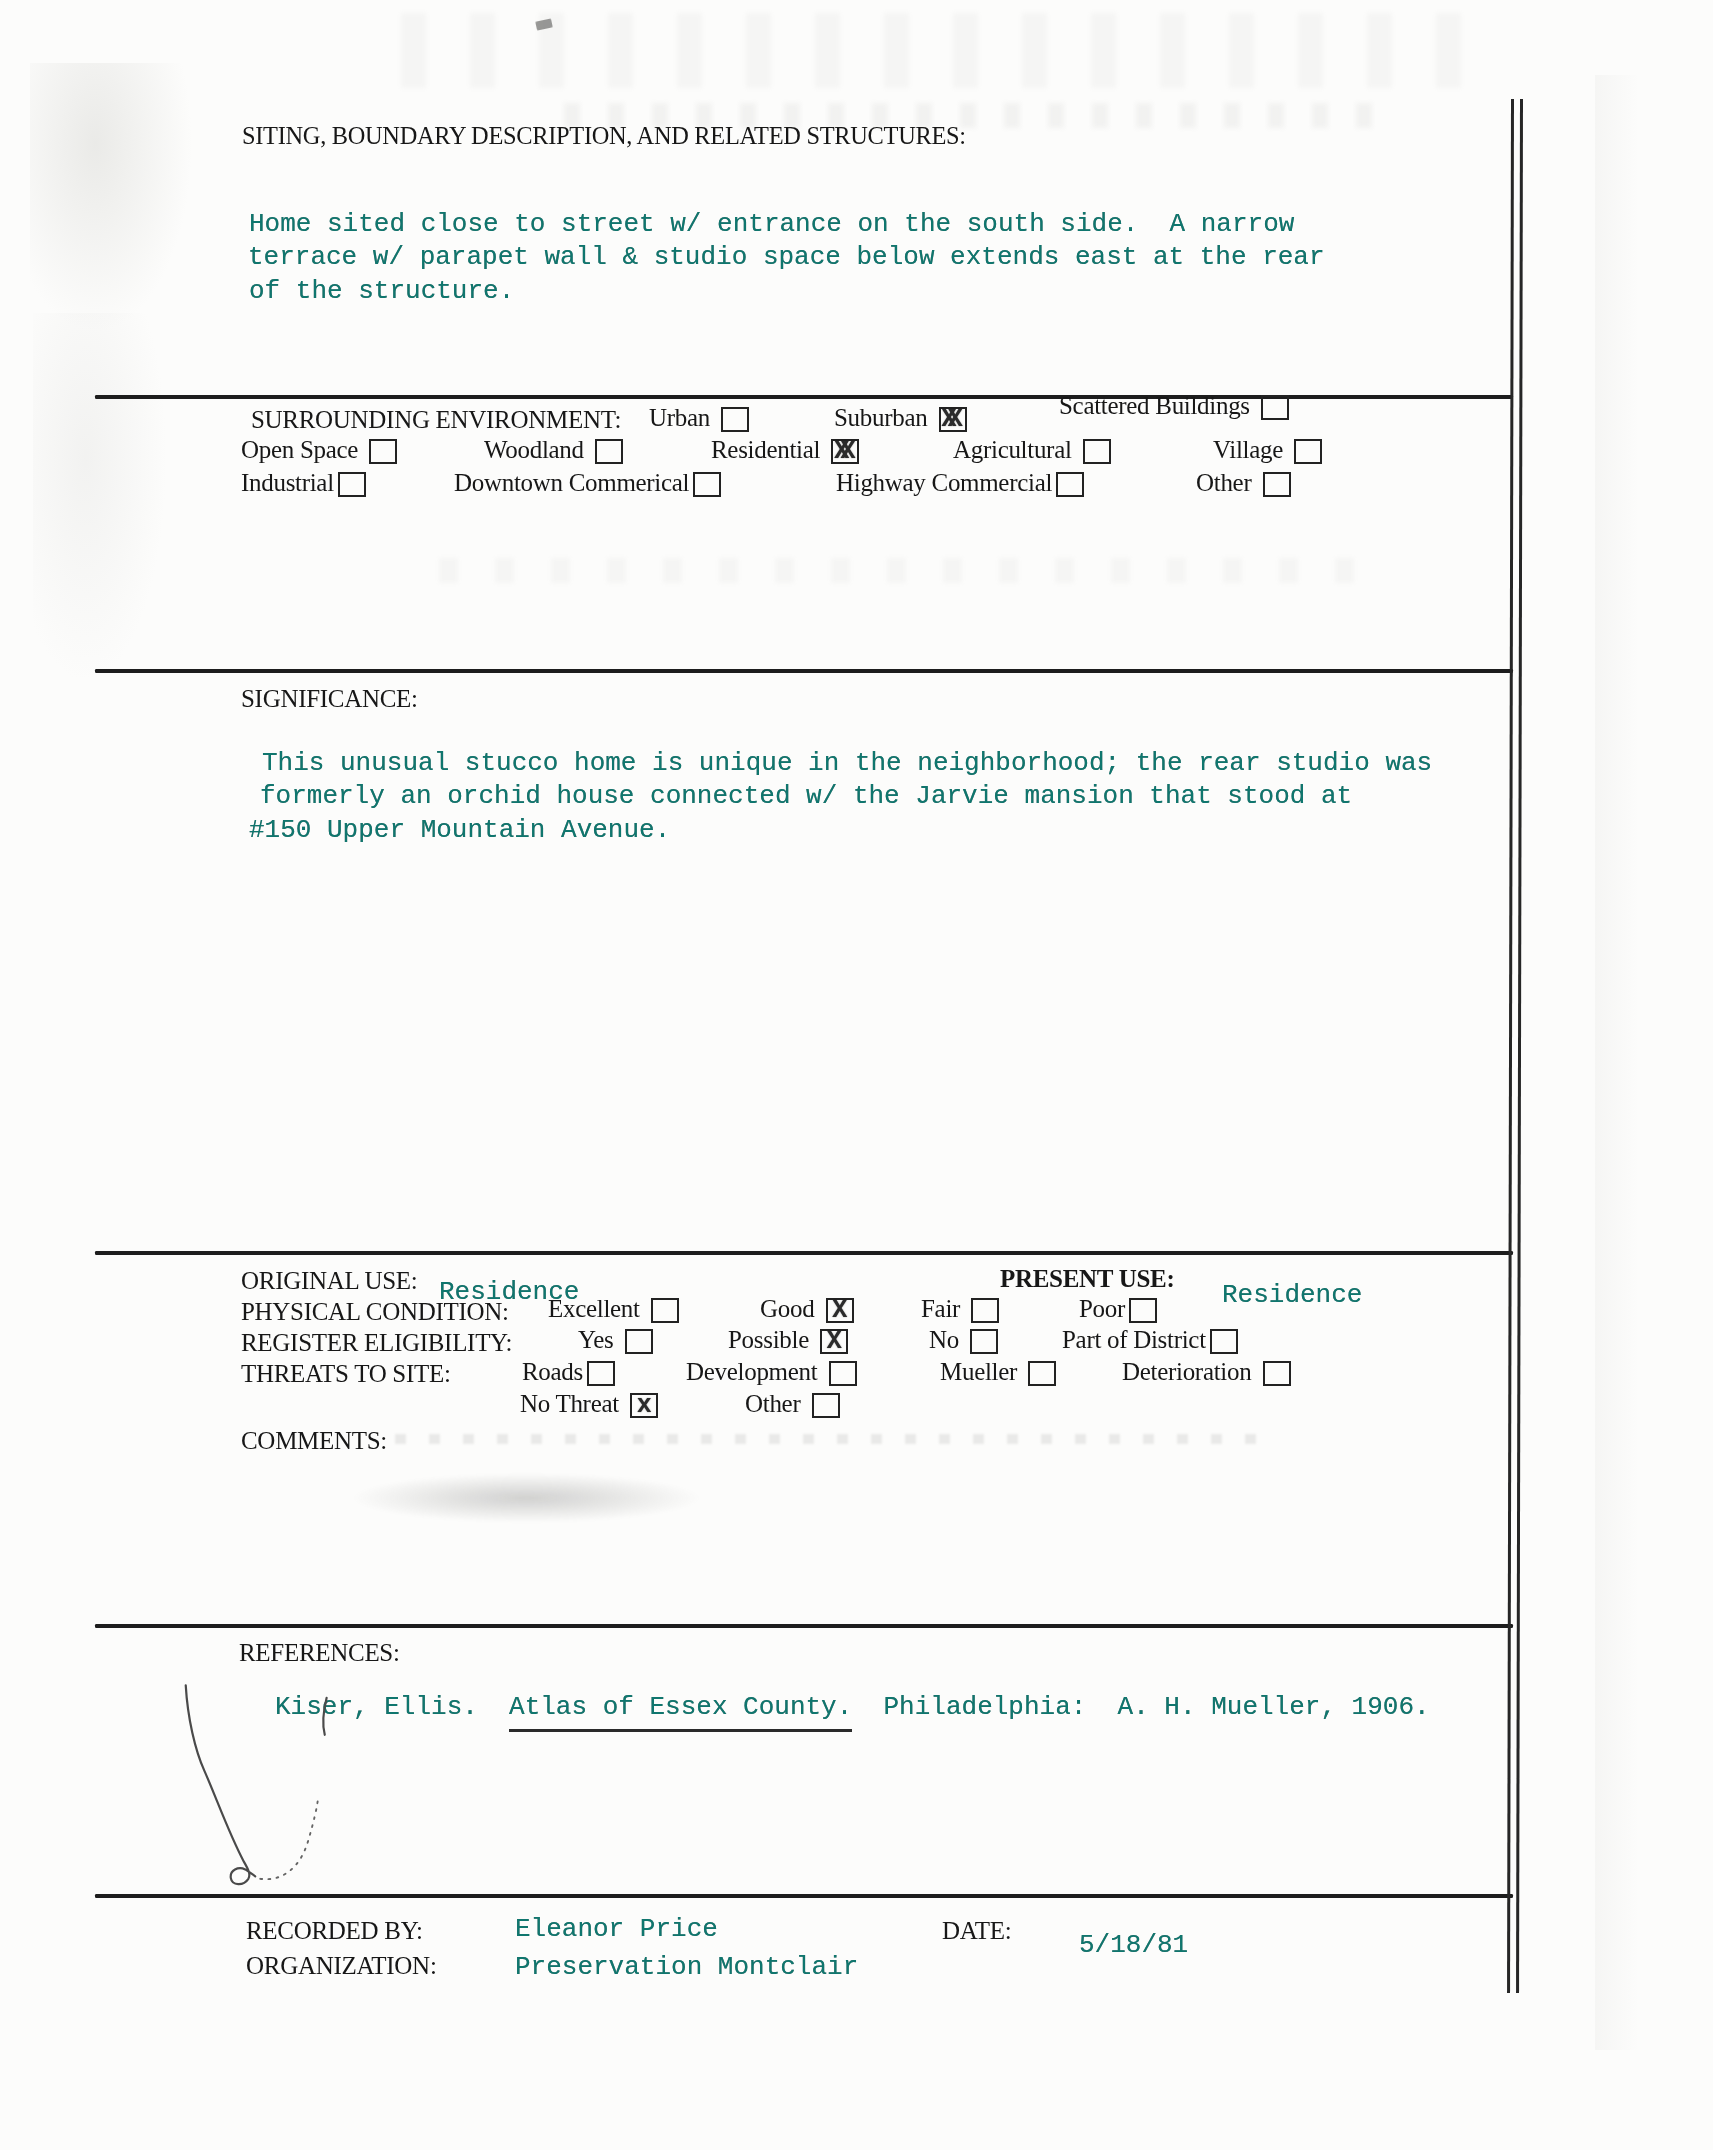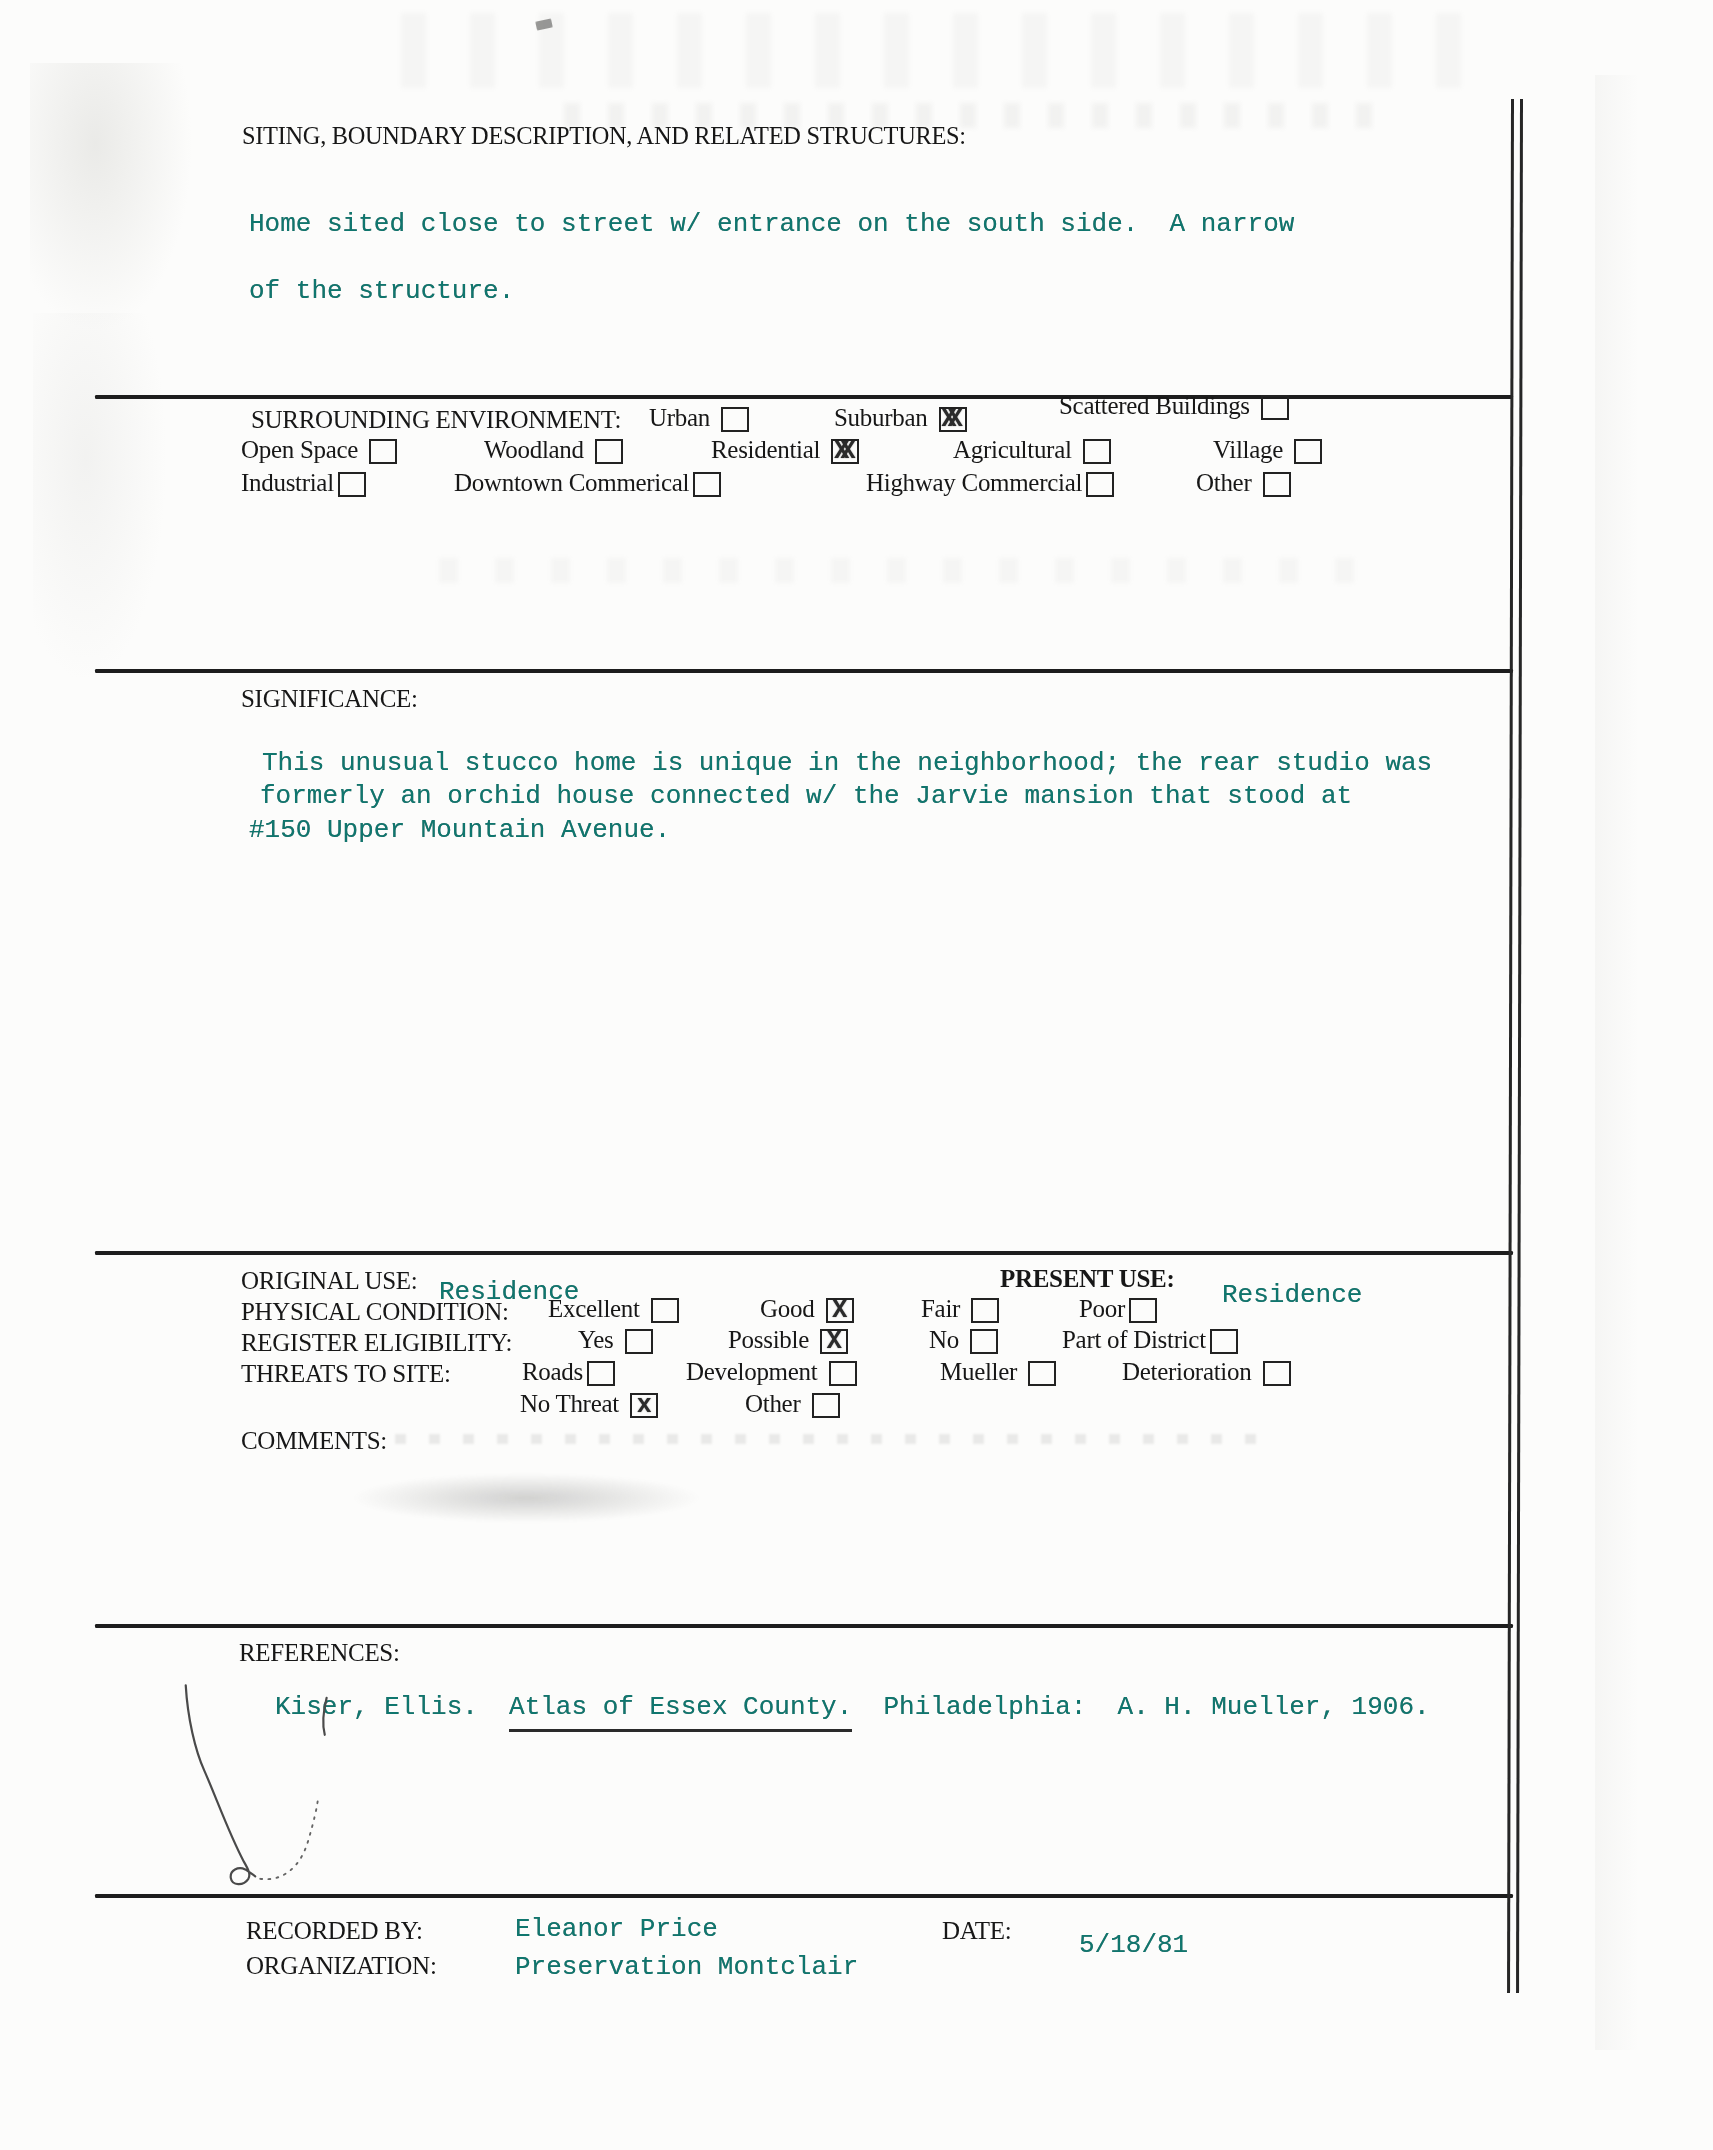--- a/index.html
+++ b/index.html
@@ -39,20 +39,21 @@
   <div class="smudge" style="left:401px;top:12.5px;width:1066px;height:75px;background:repeating-linear-gradient(90deg, rgba(170,170,168,.16) 0 25px, rgba(255,255,255,0) 25px 69px);filter:blur(1.9px);opacity:.5;"></div>
   <div class="smudge" style="left:536px;top:20px;width:16.3px;height:8.8px;background:#6f6f6d;filter:blur(0.6px);opacity:.7;border-radius:1.3px;transform:rotate(-12deg);"></div>
   <div class="smudge" style="left:564px;top:103px;width:815px;height:25px;background:repeating-linear-gradient(90deg, rgba(150,150,148,.22) 0 16.3px, rgba(255,255,255,0) 16.3px 44px);filter:blur(2.5px);opacity:.45;"></div>
   <div class="smudge" style="left:1595px;top:75px;width:44px;height:1975px;background:linear-gradient(90deg, rgba(200,200,196,.25), rgba(200,200,196,0));opacity:.5;"></div>
   <div class="smudge" style="left:351px;top:1473px;width:351px;height:50px;background:radial-gradient(ellipse, rgba(110,110,108,.30), rgba(255,255,255,0) 70%);filter:blur(1.3px);"></div>
   <div class="smudge" style="left:395px;top:1434px;width:878px;height:10px;background:repeating-linear-gradient(90deg, rgba(130,130,128,.25) 0 11.3px, rgba(255,255,255,0) 11.3px 34px);filter:blur(1.3px);opacity:.6;"></div>
   <div class="smudge" style="left:439px;top:558px;width:940px;height:25px;background:repeating-linear-gradient(90deg, rgba(160,160,158,.14) 0 19px, rgba(255,255,255,0) 19px 56px);filter:blur(1.9px);opacity:.5;"></div>
 
   <div class="abs serif heading" style="left:242px;top:123px;">SITING, BOUNDARY DESCRIPTION, AND RELATED STRUCTURES:</div>
   <div class="abs mono" style="left:249px;top:208px;">Home sited close to street w/ entrance on the south side.  A narrow</div>
+  <div class="abs mono" style="left:248px;top:241px;">terrace w/ parapet wall &amp; studio space below extends east at the rear</div>
   <div class="abs mono" style="left:249px;top:275px;">of the structure.</div>
 
   <div class="rule" style="top:395px;"></div>
 
   <div class="abs serif" style="left:219px;top:406px;margin-left:32px;">SURROUNDING ENVIRONMENT:</div>
 
   <div class="opt" style="left:649px;top:404px;">
     <span class="olabel">Urban</span>
     <span class="checkbox"></span>
   </div>
@@ -87,21 +88,21 @@
   </div>
 
   <div class="opt" style="left:241px;top:469px;">
     <span class="olabel">Industrial</span>
     <span class="checkbox abut"></span>
   </div>
   <div class="opt" style="left:454px;top:469px;">
     <span class="olabel">Downtown Commerical</span>
     <span class="checkbox abut"></span>
   </div>
-  <div class="opt" style="left:866px;top:469px;text-align:center;">
+  <div class="opt" style="left:836px;top:469px;text-align:center;">
     <span class="olabel">Highway Commercial</span>
     <span class="checkbox abut"></span>
   </div>
   <div class="opt" style="left:1196px;top:469px;">
     <span class="olabel">Other</span>
     <span class="checkbox"></span>
   </div>
 
   <div class="rule thick" style="top:669px;"></div>
 

